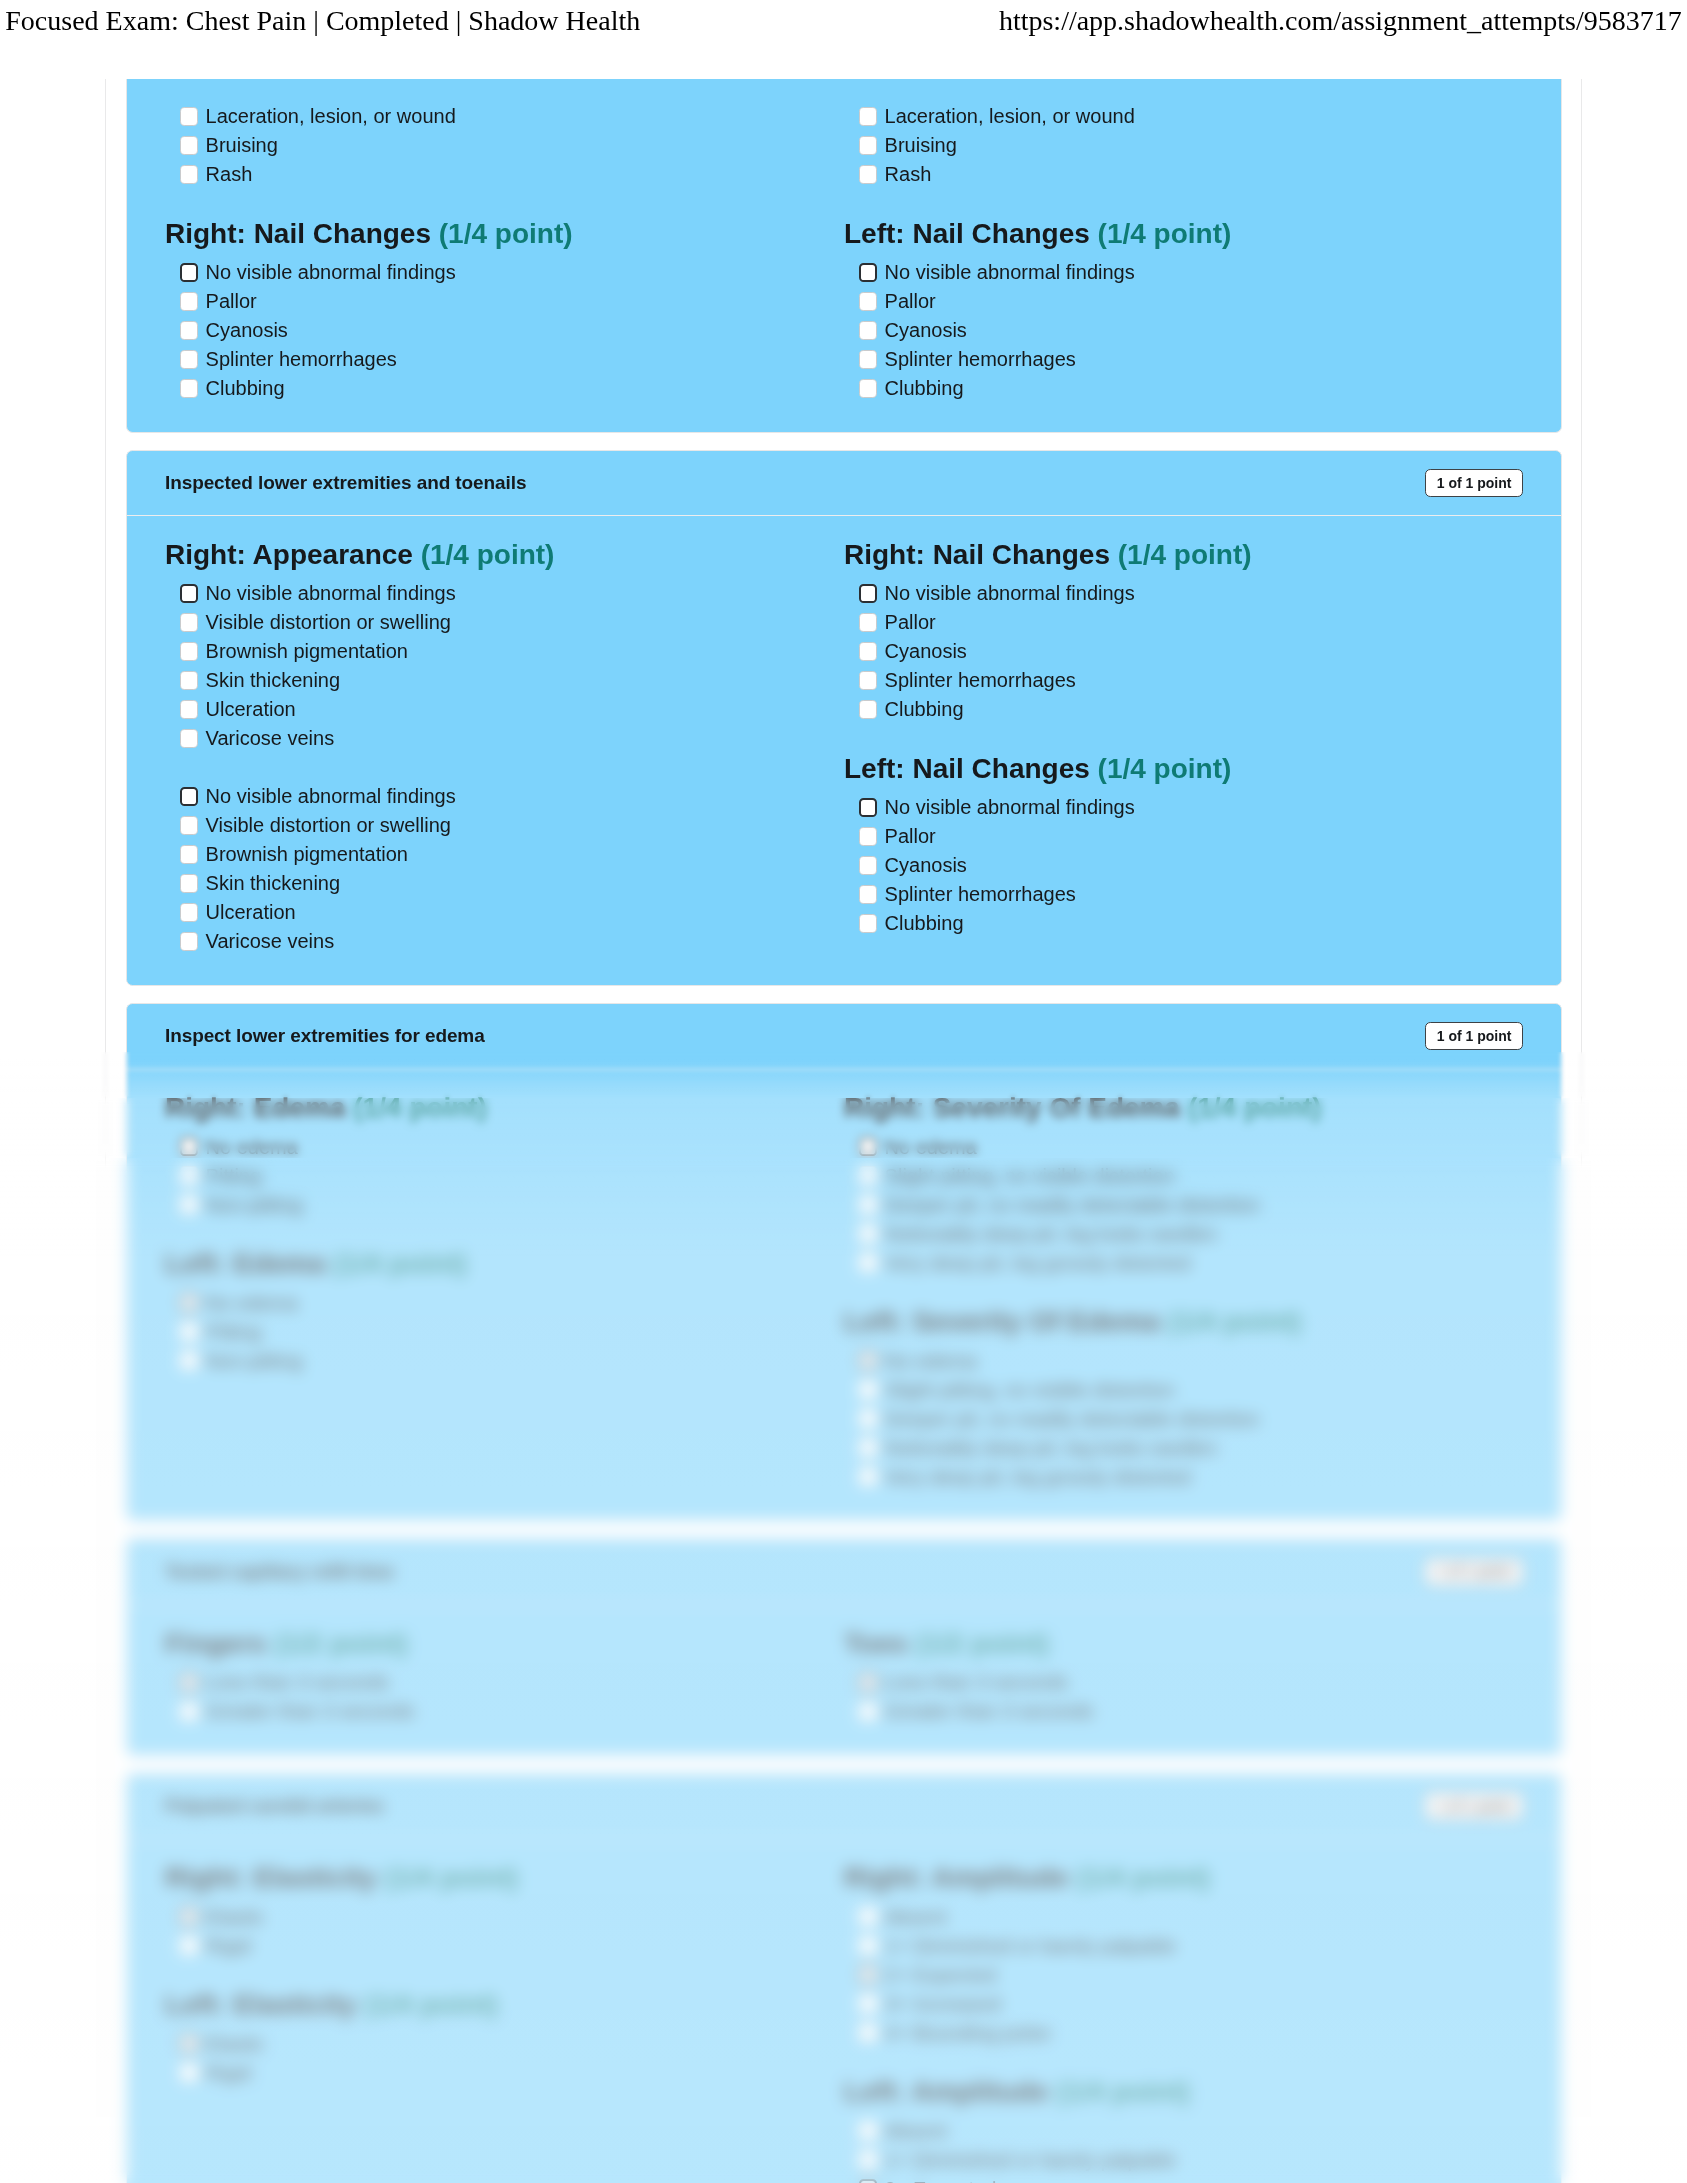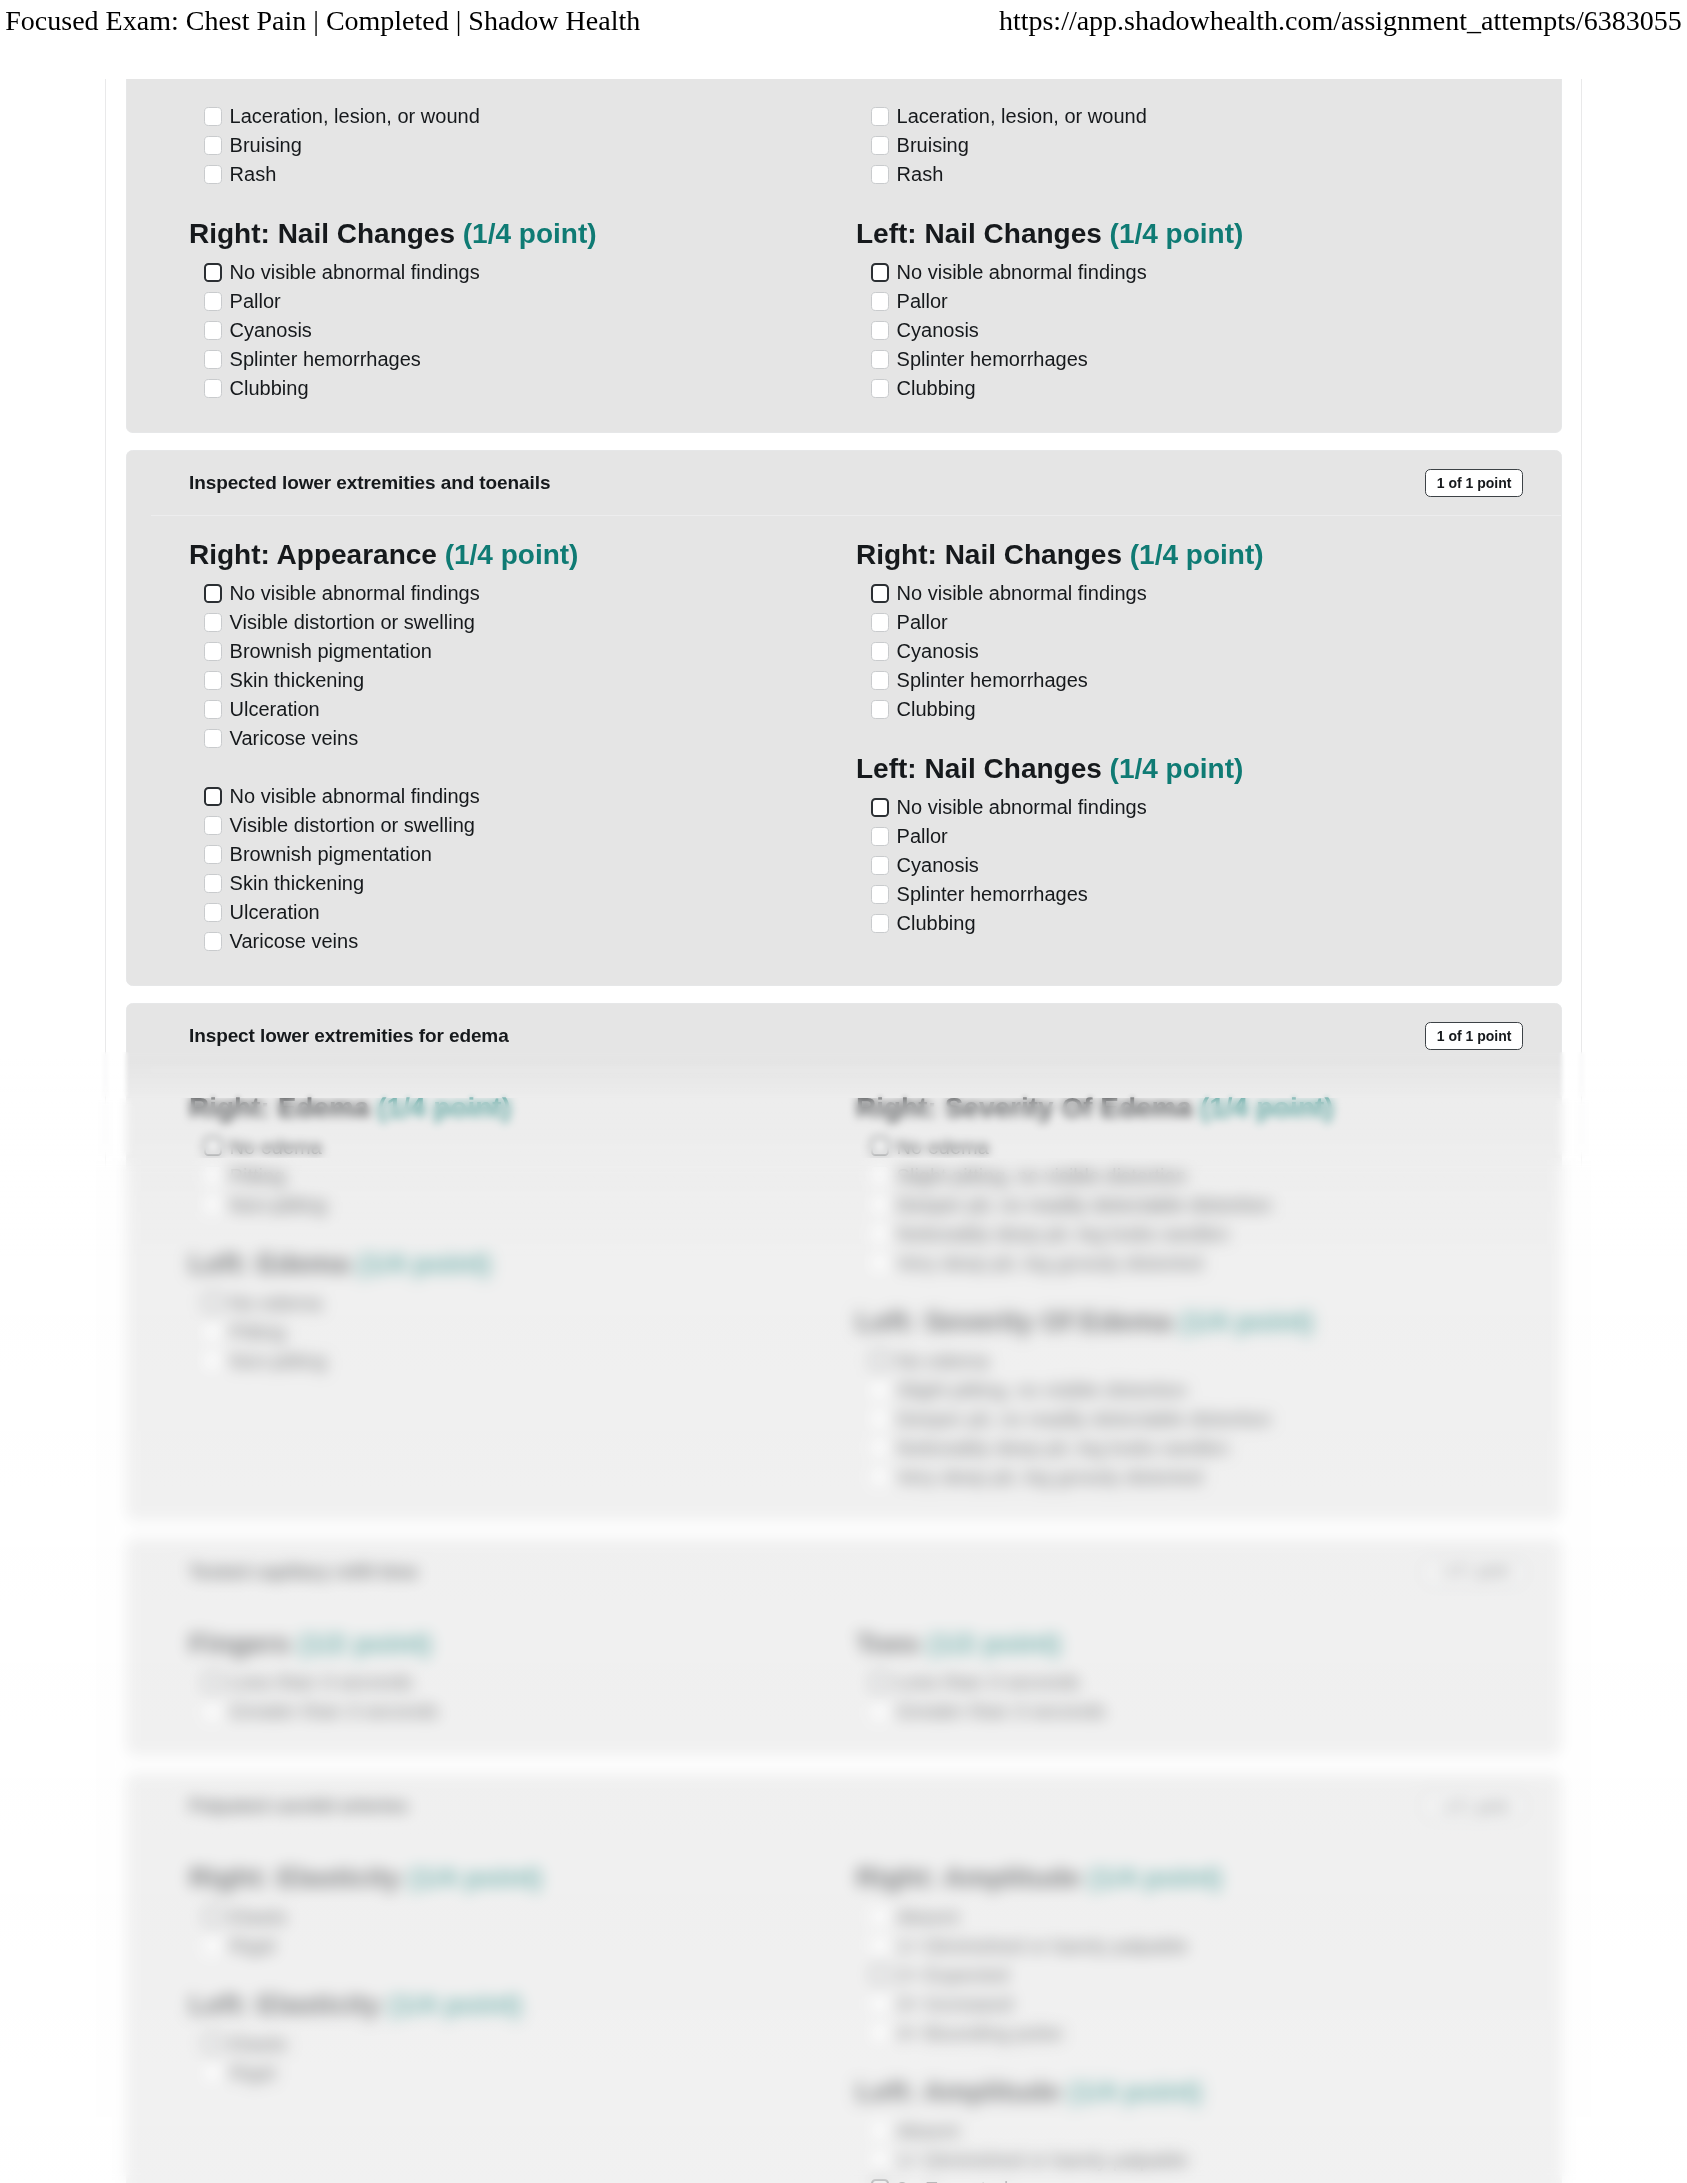--- a/index.html
+++ b/index.html
@@ -50,26 +50,25 @@
   
   .content-col {
     position: absolute;
     left: 126px;
     top: 79px;
     width: 1436px;
   }
 
   
   .card {
-    background: #e5e5e5;
+    background: #7dd3fc;
     border: 1.3px solid #e6e7e8;
     border-radius: 6.6px;
     margin-bottom: 17px;
     overflow: hidden;
-    padding-left: 24px;
   }
   .card.first { border-top: none; border-radius: 0 0 6.6px 6.6px; }
 
   .card-head {
     display: flex;
     align-items: center;
     justify-content: space-between;
     padding: 18.5px 38px 18.5px 38px;
     border-bottom: 1.3px solid #ededee;
     min-height: 64px;
@@ -178,21 +177,21 @@
   .footer-left  { left: 9.3px; }
   .footer-right { right: 9.3px; }
 </style>
 </head>
 <body>
 
 <div id="page">
 
   <div class="print-header">
     <span class="ph-title">Focused Exam: Chest Pain | Completed | Shadow Health</span>
-    <span class="ph-url">https://app.shadowhealth.com/assignment_attempts/6383055</span>
+    <span class="ph-url">https://app.shadowhealth.com/assignment_attempts/9583717</span>
   </div>
 
   <div class="page-frame"></div>
 
   <div class="content-col" id="content-col">
       <div class="card first">
         <div class="card-body">
           <div class="col">
             <div class="group">
               <div class="cb-row">

